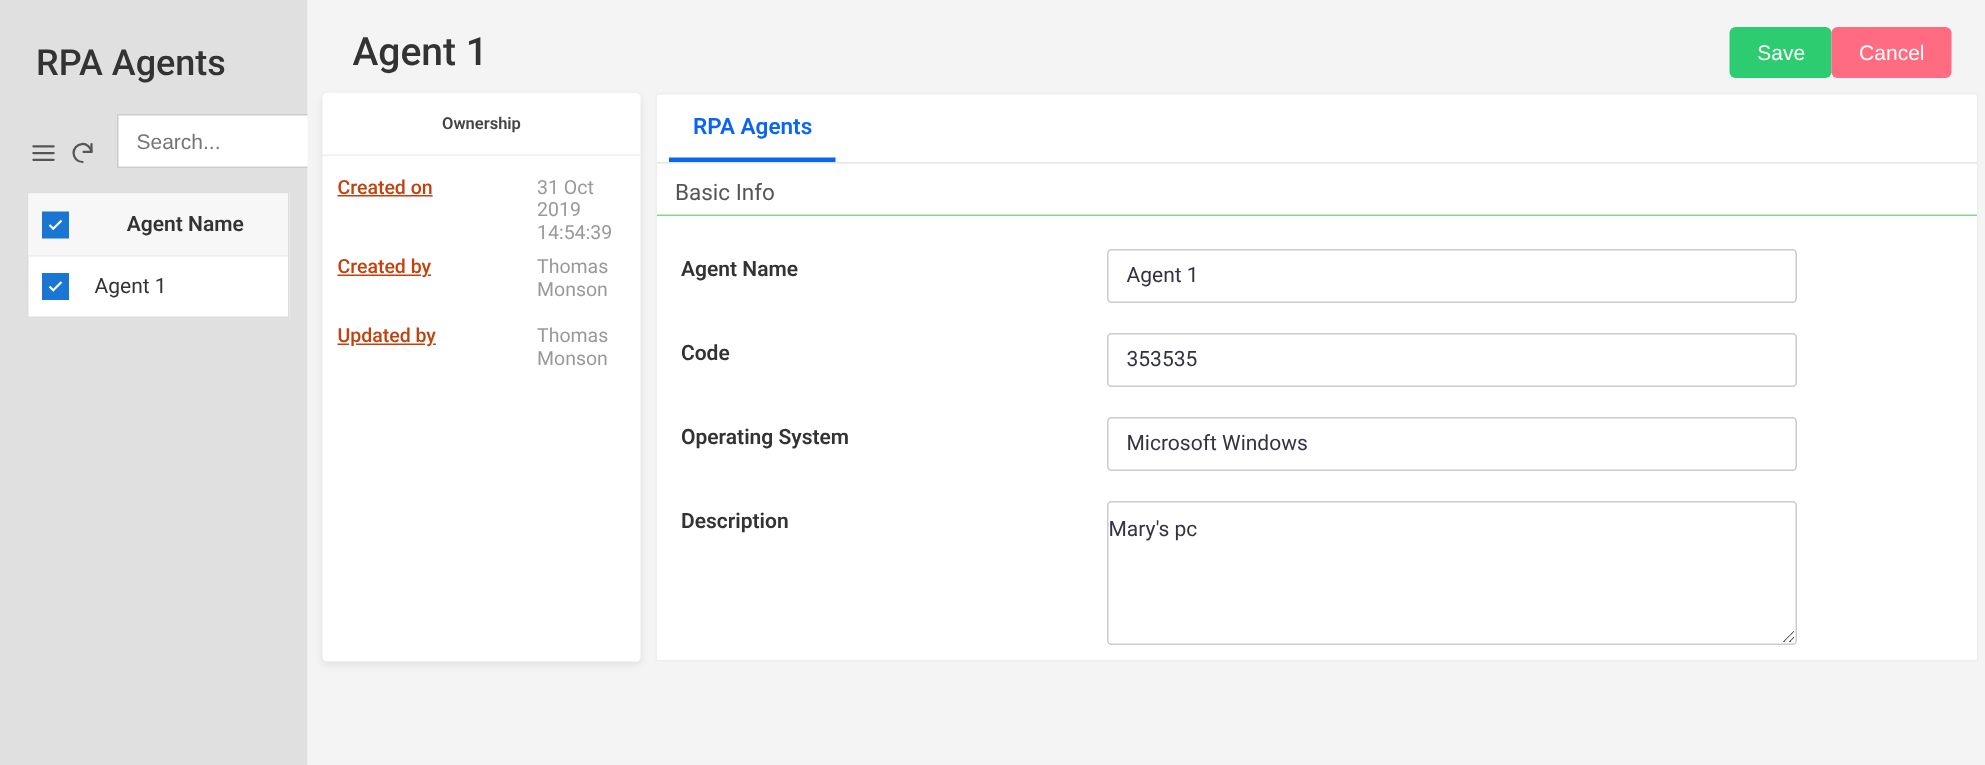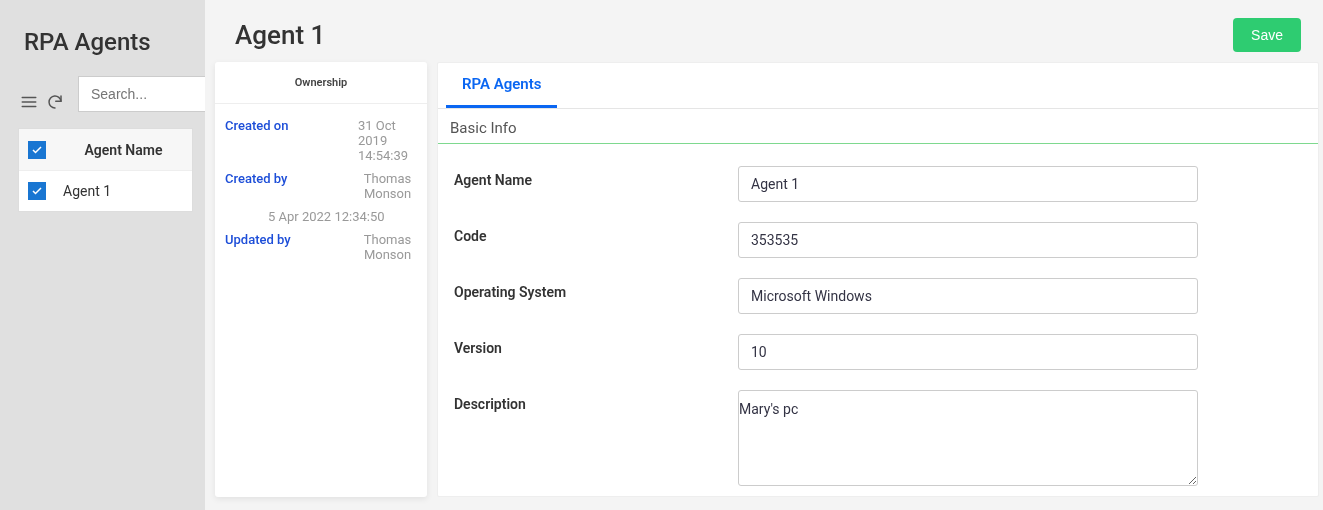--- a/index.html
+++ b/index.html
@@ -122,23 +122,23 @@
       font-size: 11px;
       font-weight: 600;
       color: #444;
       border-bottom: 1px solid #eee;
     }
     .own-row {
       display:flex;
       padding: 6px 10px;
       font-size: 13px;
     }
-    .own-label { width: 90px; color: #1d4ed8; font-weight: 500; }
+    .own-label { width: 90px; color: #c2410c; font-weight: 500; text-decoration: underline; }
     .own-val { flex:1; color: #999; font-size: 13px; margin-left: 43px; }
-    .own-val-right { text-align: center; }
+    .own-val-right { text-align: left; }
     .own-compact { padding-top:2px; padding-bottom:2px;}
     .ownership-body { padding: 8px 0 10px 0;}
 
     .detail-card {
       flex: 1;
       background: #fff;
       border-radius: 2px;
       margin-right: 4px;
       border: 1px solid #eee;
     }
@@ -231,37 +231,37 @@
       <div class="name-cell">Agent 1</div>
     </div>
   </div>
 </div>
 
 <div class="main-panel">
   <div class="header-bar">
     <div class="page-title">Agent 1</div>
     <div class="btns">
       <button class="btn btn-save">Save</button>
+      <button class="btn btn-cancel">Cancel</button>
     </div>
   </div>
 
   <div class="cols">
     <div class="ownership-card">
       <div class="ownership-head">Ownership</div>
       <div class="ownership-body">
         <div class="own-row">
           <div class="own-label">Created on</div>
           <div class="own-val">31 Oct 2019 14:54:39</div>
         </div>
         <div class="own-row own-compact">
           <div class="own-label">Created by</div>
           <div class="own-val own-val-right">Thomas Monson</div>
         </div>
         <div class="own-row">
-          <div class="own-val">5 Apr 2022 12:34:50</div>
         </div>
         <div class="own-row own-compact">
           <div class="own-label">Updated by</div>
           <div class="own-val own-val-right">Thomas Monson</div>
         </div>
       </div>
     </div>
 
     <div class="detail-card">
       <div class="tabs">
@@ -275,23 +275,19 @@
         </div>
         <div class="form-row">
           <div class="form-label">Code</div>
           <input class="form-input" value="353535" style="">
         </div>
         <div class="form-row">
           <div class="form-label">Operating System</div>
           <input class="form-input" value="Microsoft Windows" style="">
         </div>
         <div class="form-row">
-          <div class="form-label">Version</div>
-          <input class="form-input" value="10" style="">
-        </div>
-        <div class="form-row">
           <div class="form-label">Description</div>
           <textarea class="form-textarea" style="">Mary's pc</textarea>
         </div>
       </div>
     </div>
   </div>
 </div>
 
 </body></html>

